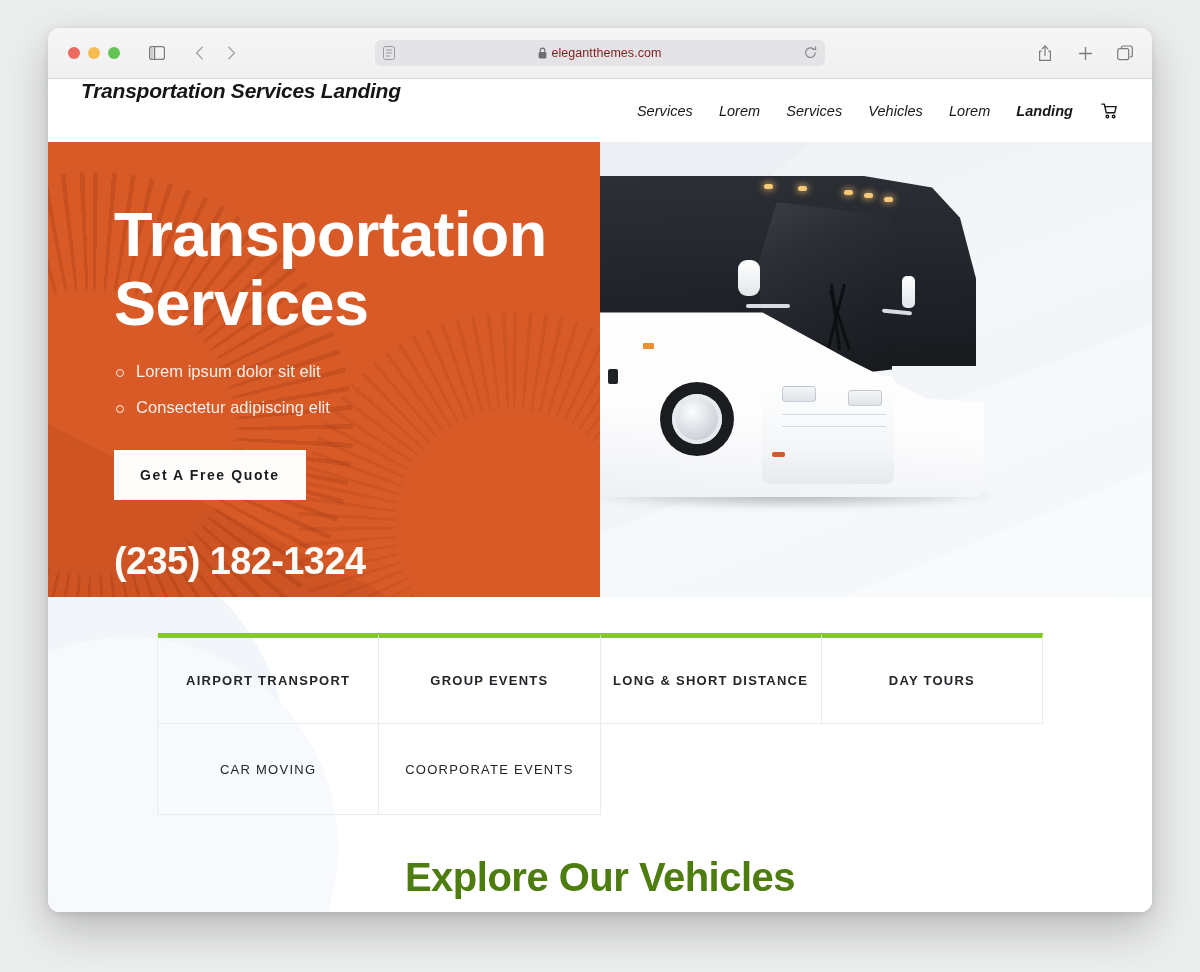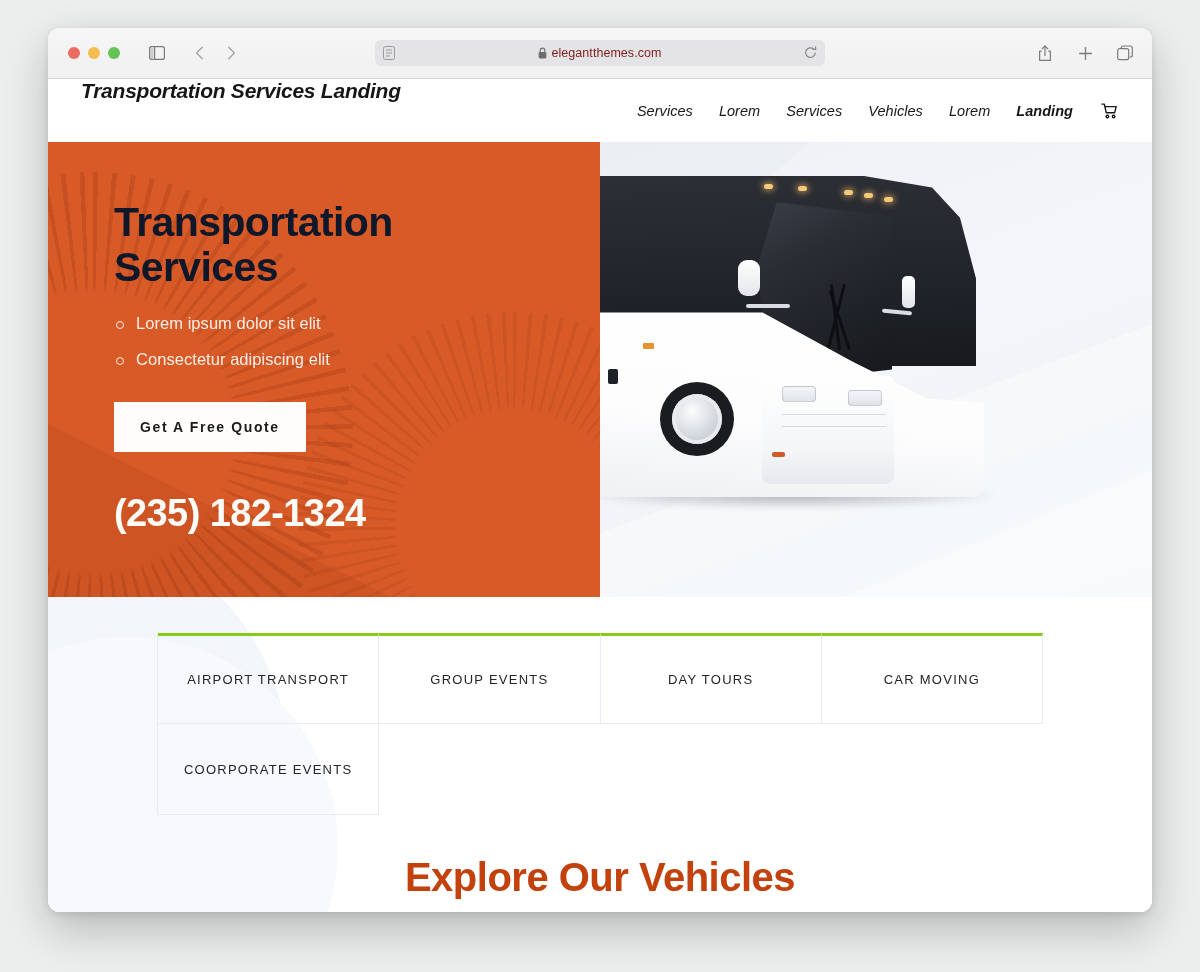--- a/index.html
+++ b/index.html
@@ -184,24 +184,24 @@
     clip-path: polygon(0 62%, 62% 100%, 0 100%);
     pointer-events: none;
   }
 
   .hero-content {
     position: relative;
     z-index: 3;
     padding: 58px 0 0 66px;
   }
   .hero-title {
-    font-size: 41px;
+    font-size: 63px;
     line-height: 1.09;
     font-weight: 700;
-    color: #0f172a;
+    color: #ffffff;
     letter-spacing: -0.6px;
     max-width: 420px;
   }
   .hero-list {
     list-style: none;
     margin-top: 25px;
   }
   .hero-list li {
     position: relative;
     font-size: 16.5px;
@@ -450,33 +450,33 @@
     border-bottom: 1px solid #e7ebf2;
     display: flex;
     align-items: center;
     justify-content: center;
     font-size: 13px;
     letter-spacing: 1.25px;
     color: #22252a;
     text-align: center;
     padding: 0 10px;
   }
-  .svc-cell:nth-child(-n+4) { border-top: 3px solid #84cc16; }
+  .svc-cell:nth-child(-n+4) { border-top: 5px solid #84cc16; font-weight: bold; }
 
   
   .next-section {
     position: relative;
     z-index: 2;
     text-align: center;
     margin-top: 40px;
   }
   .next-heading {
     font-size: 40px;
     font-weight: 700;
-    color: #c2410c;
+    color: #4d7c0f;
     letter-spacing: -0.5px;
   }
 </style>
 </head>
 <body>
 
 <div class="browser-window">
 
   <div class="toolbar">
 
@@ -644,20 +644,21 @@
       </div>
     </section>
 
     <section class="services">
       <div class="blob"></div>
       <div class="blob2"></div>
 
       <div class="svc-grid">
         <div class="svc-cell">AIRPORT TRANSPORT</div>
         <div class="svc-cell">GROUP EVENTS</div>
+        <div class="svc-cell">LONG &amp; SHORT DISTANCE</div>
         <div class="svc-cell">DAY TOURS</div>
         <div class="svc-cell">CAR MOVING</div>
         <div class="svc-cell">COORPORATE EVENTS</div>
       </div>
 
       <div class="next-section">
         <div class="next-heading">Explore Our Vehicles</div>
       </div>
     </section>
 

